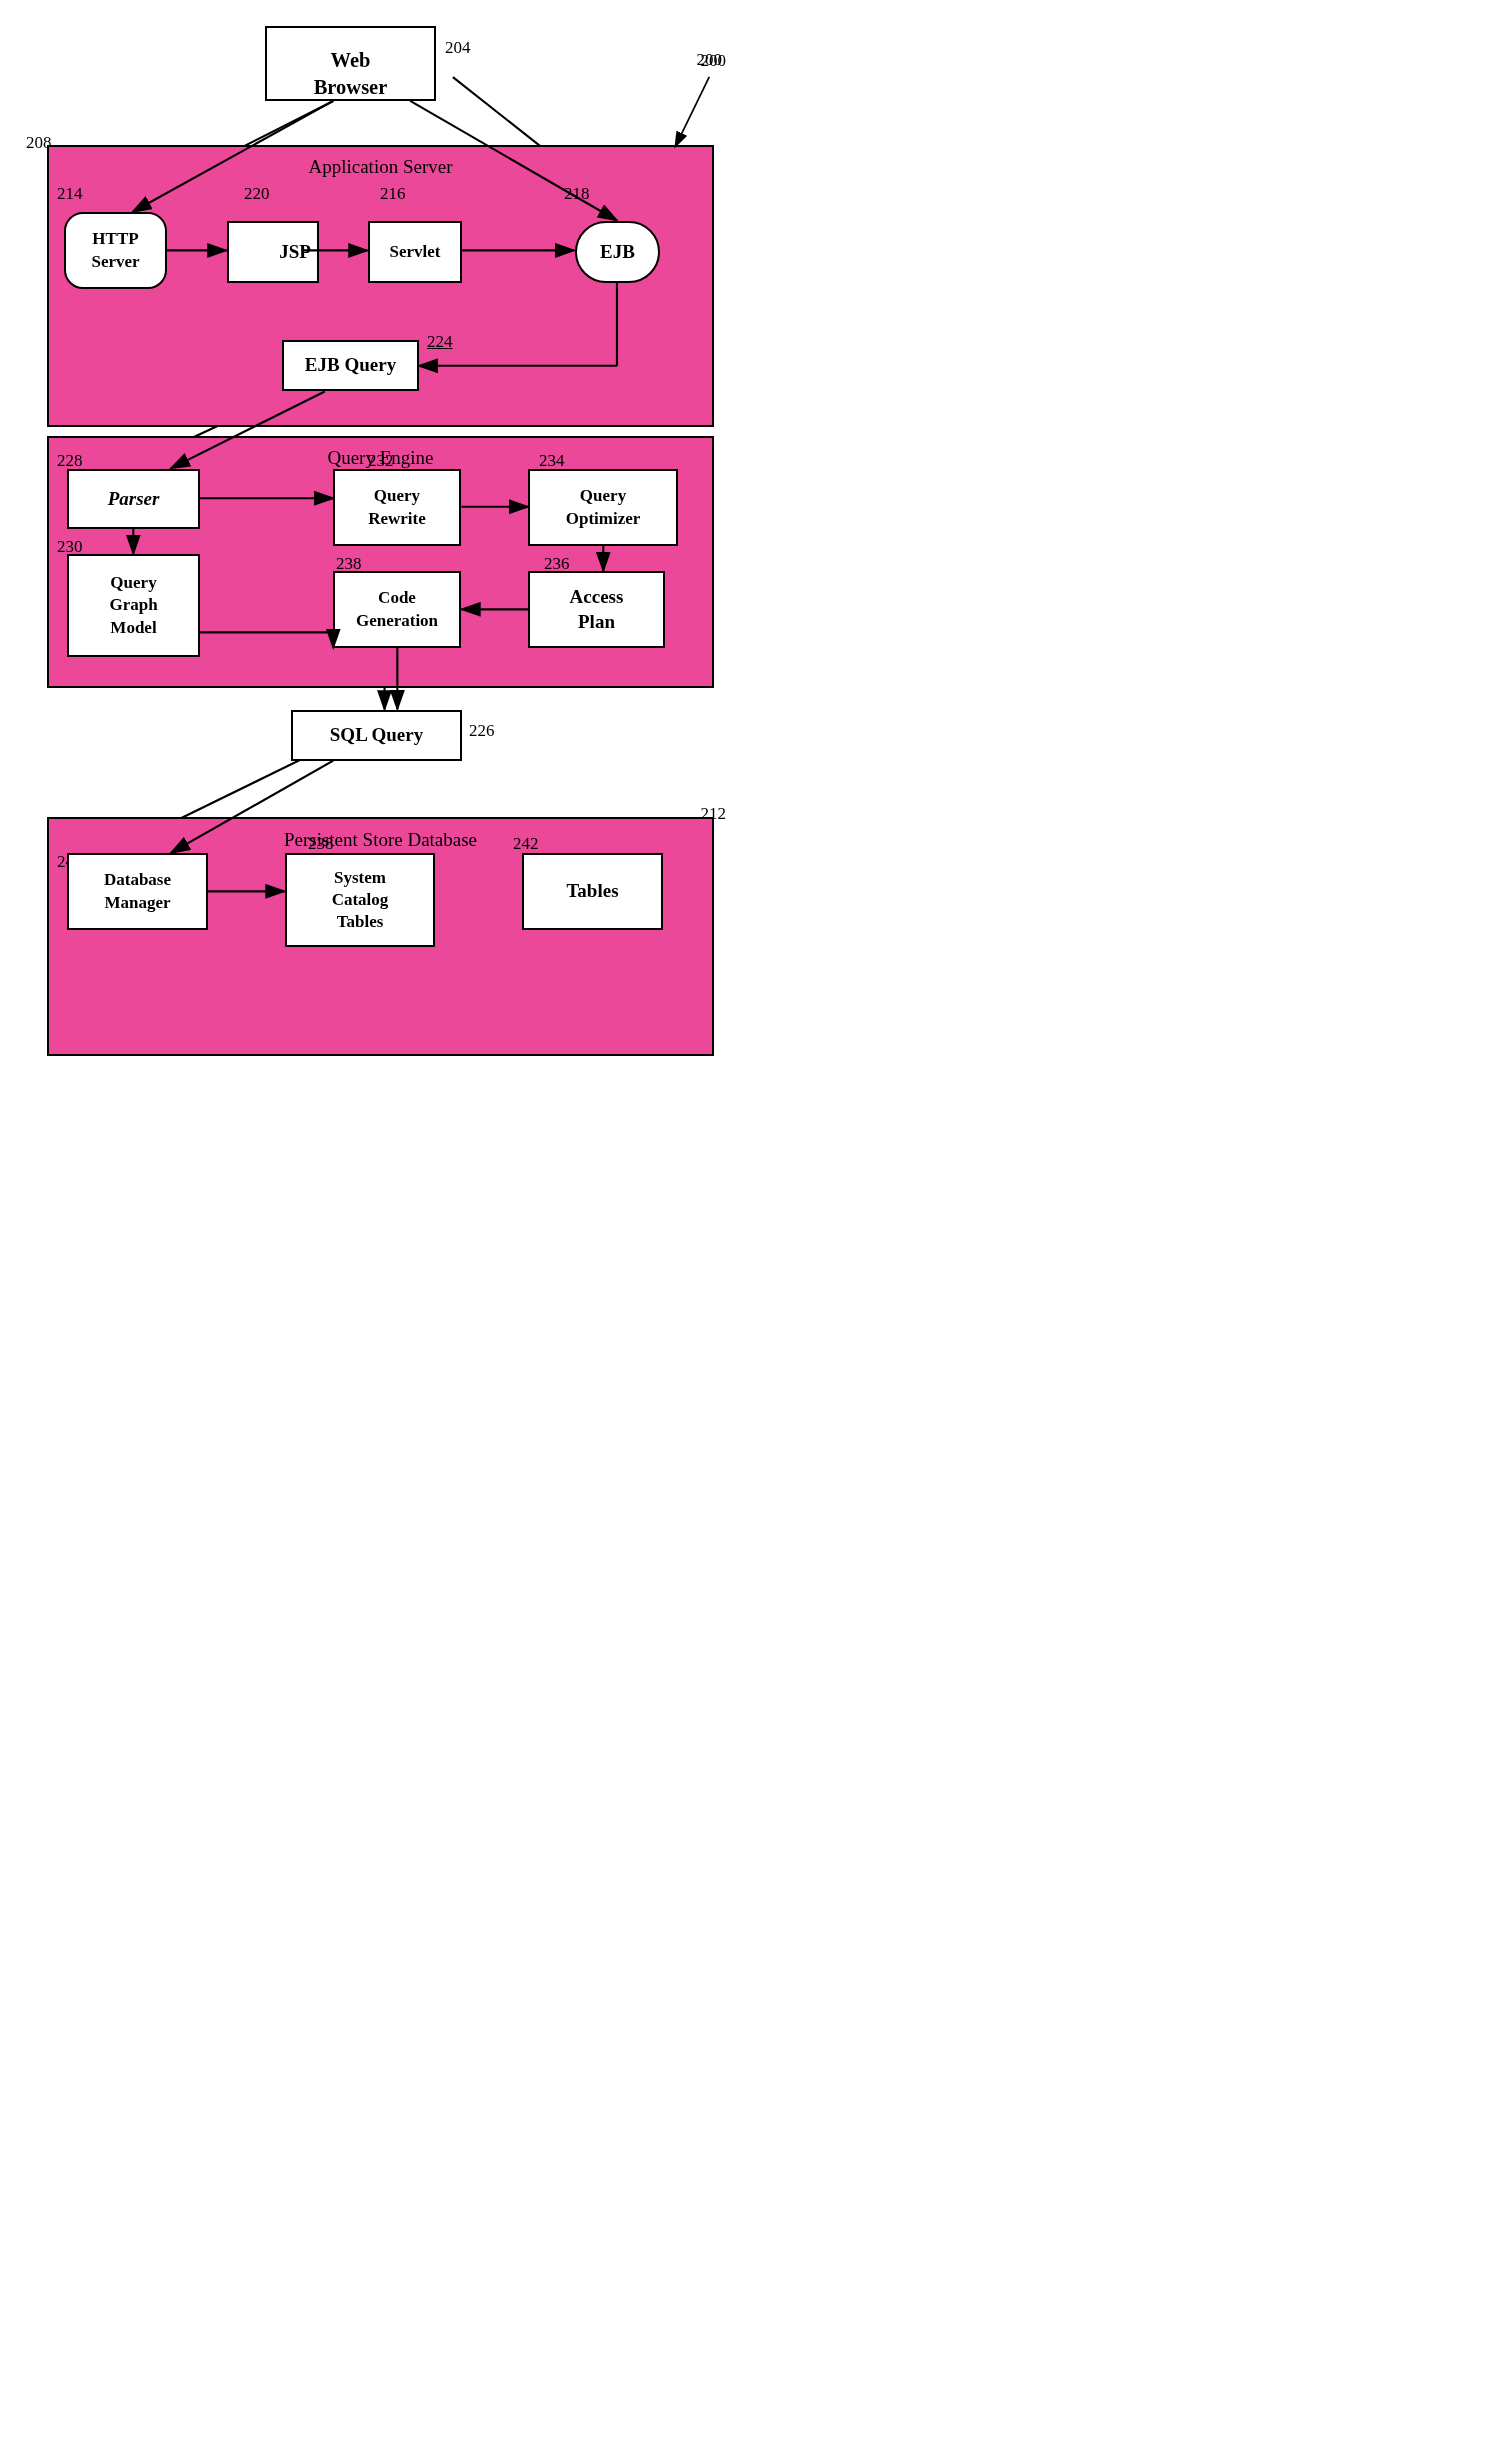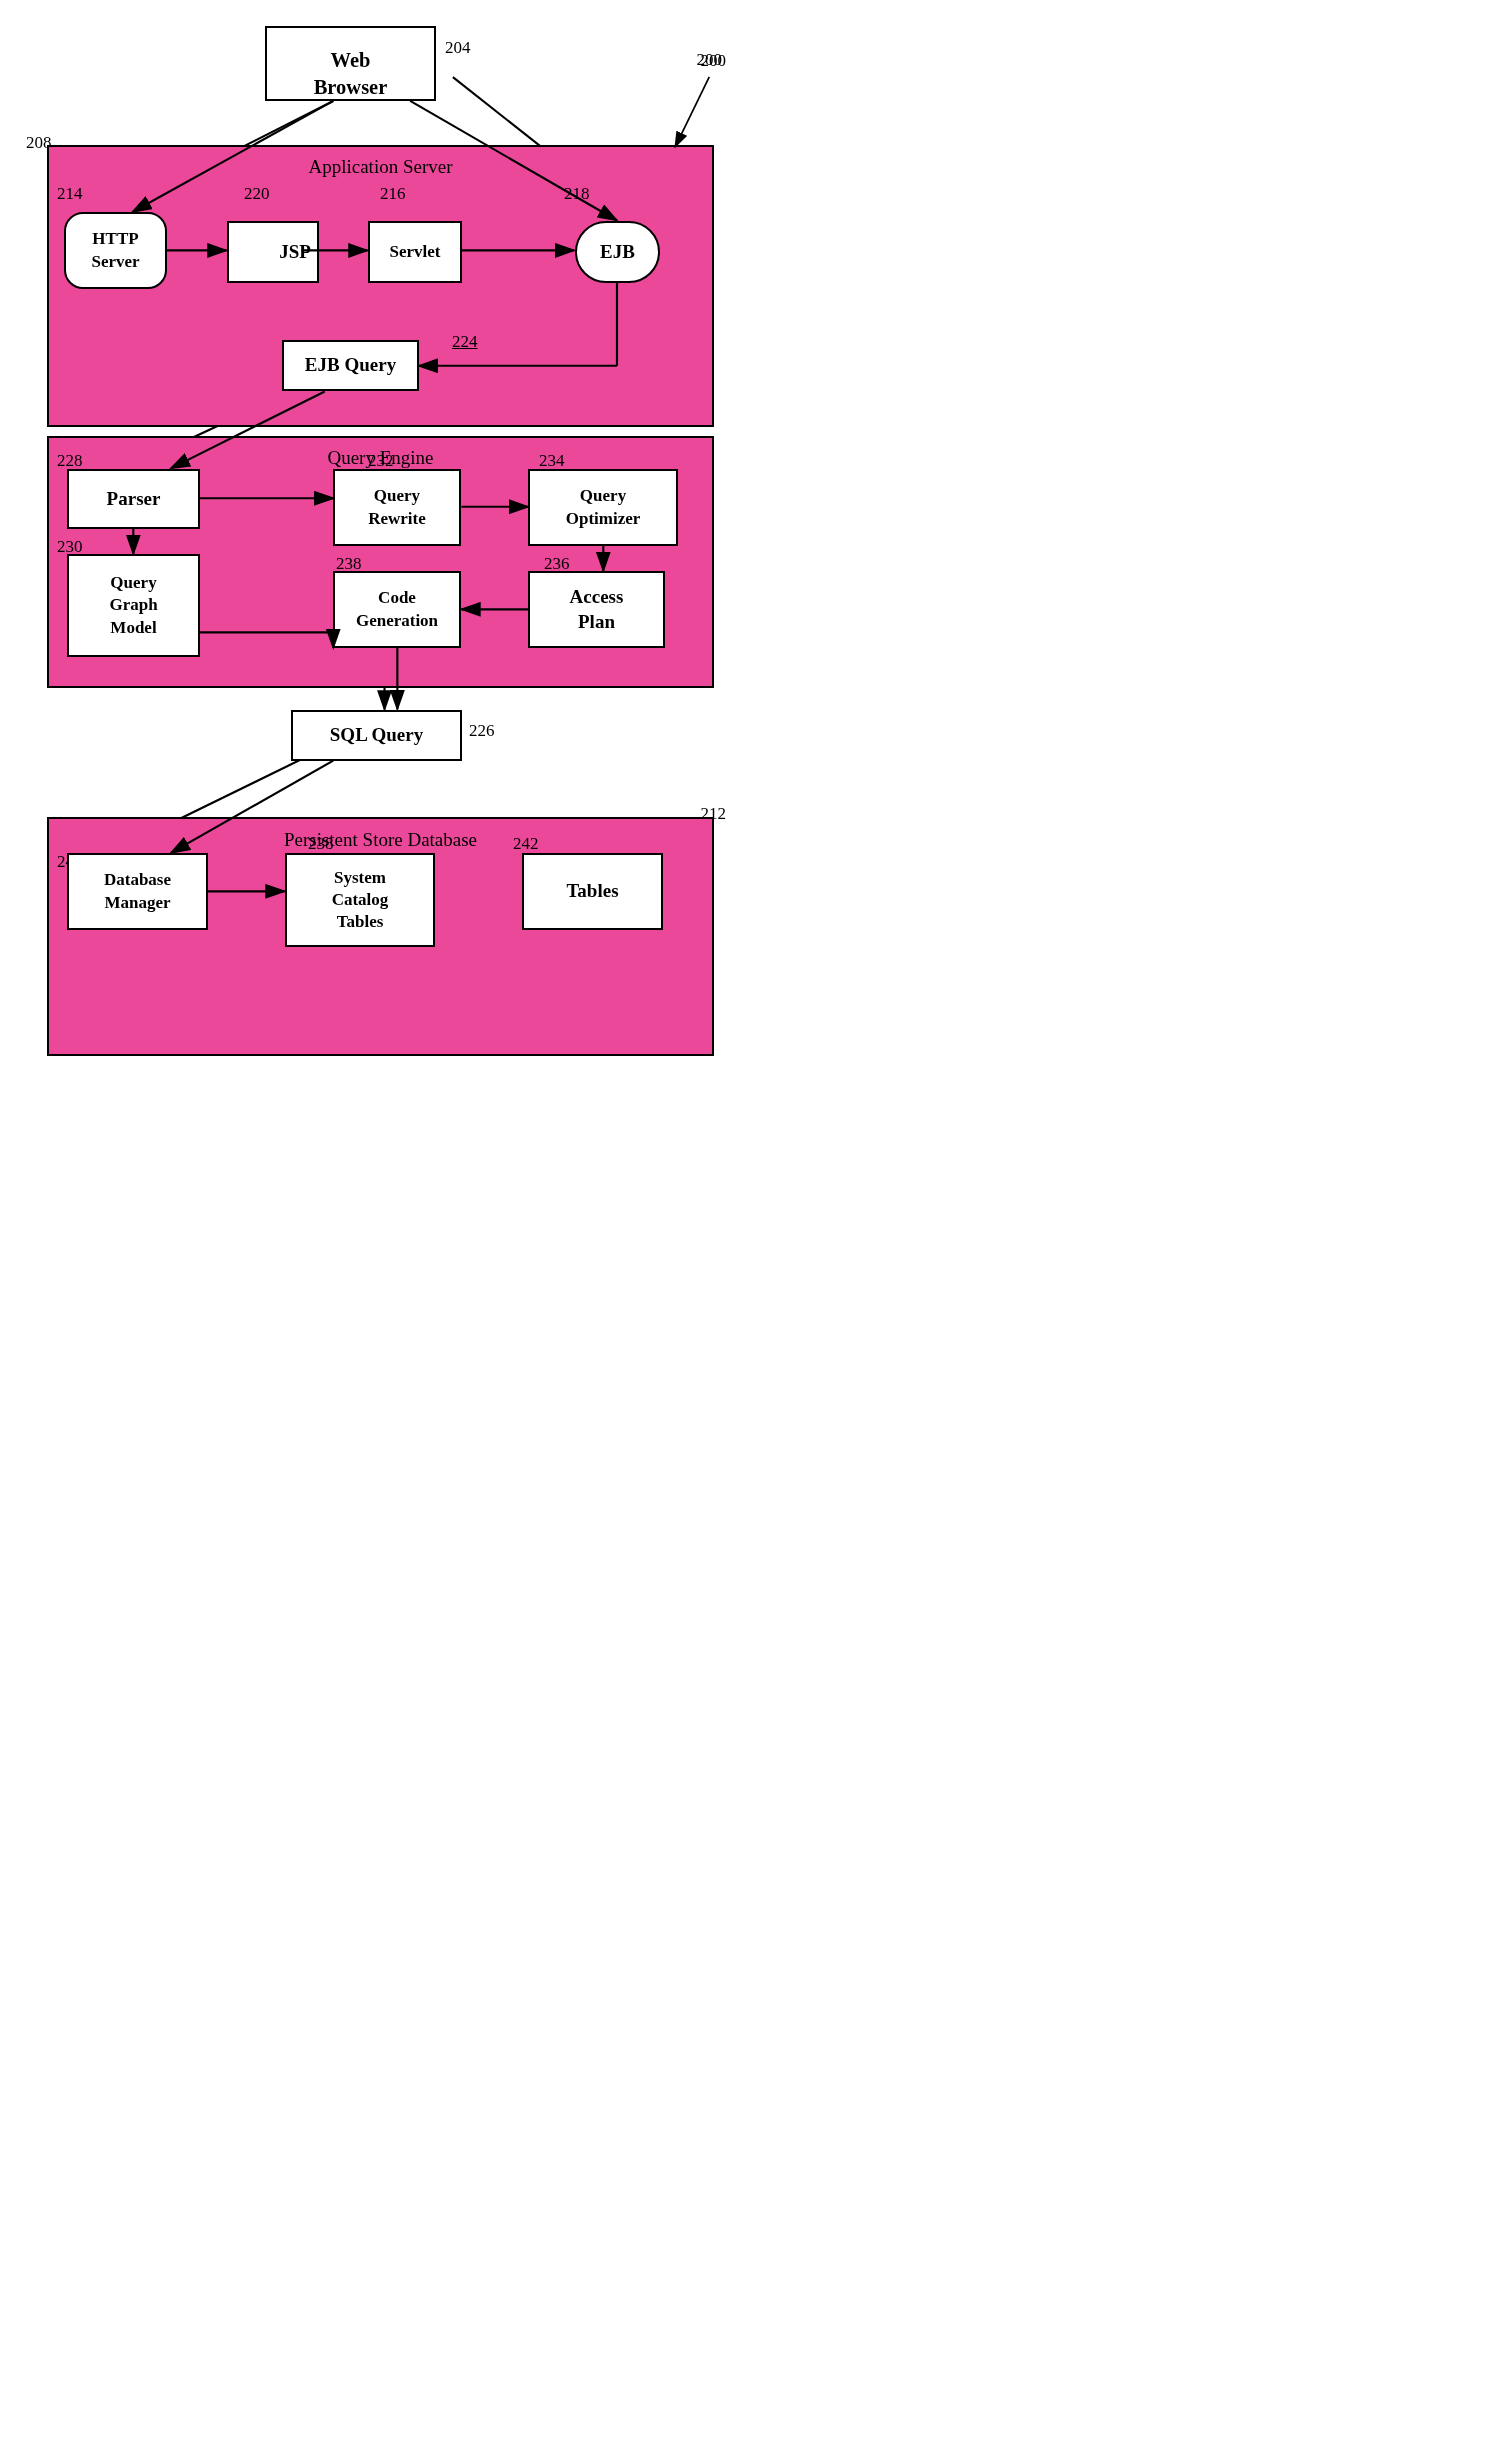--- a/index.html
+++ b/index.html
@@ -150,33 +150,33 @@
   <div class="box" style="left:368px; top:221px; width:94px; height:62px; font-size:17px;">
     <span>Servlet</span>
   </div>
 
   <div class="ref" style="left:564px; top:184px;">218</div>
 
   <div class="box" style="left:575px; top:221px; width:85px; height:62px; font-size:19px;border-radius:31px;">
     <span>EJB</span>
   </div>
 
-  <div class="ref" style="left:452px; top:332px;text-decoration:underline;">224</div>
+  <div class="ref" style="left:427px; top:332px;text-decoration:underline;">224</div>
 
   <div class="box" style="left:282px; top:340px; width:137px; height:51px; font-size:19px;">
     <span>EJB Query</span>
   </div>
 
   <div class="container-box" style="left:47px; top:436px; width:667px; height:252px;">
     <div class="container-label" style="top:8.5px; left:0; right:0;">Query Engine</div>
   </div>
 
   <div class="ref" style="left:57px; top:451px;">228</div>
 
-  <div class="box" style="left:67px; top:469px; width:133px; height:60px; font-size:19px;">
+  <div class="box" style="left:67px; top:469px; width:133px; height:60px; font-size:19px;font-style:italic;">
     <span>Parser</span>
   </div>
 
   <div class="ref" style="left:57px; top:537px;">230</div>
 
   <div class="box" style="left:67px; top:554px; width:133px; height:103px; font-size:17px;">
     <span style="white-space:pre-line;">Query
 Graph
 Model</span>
   </div>

